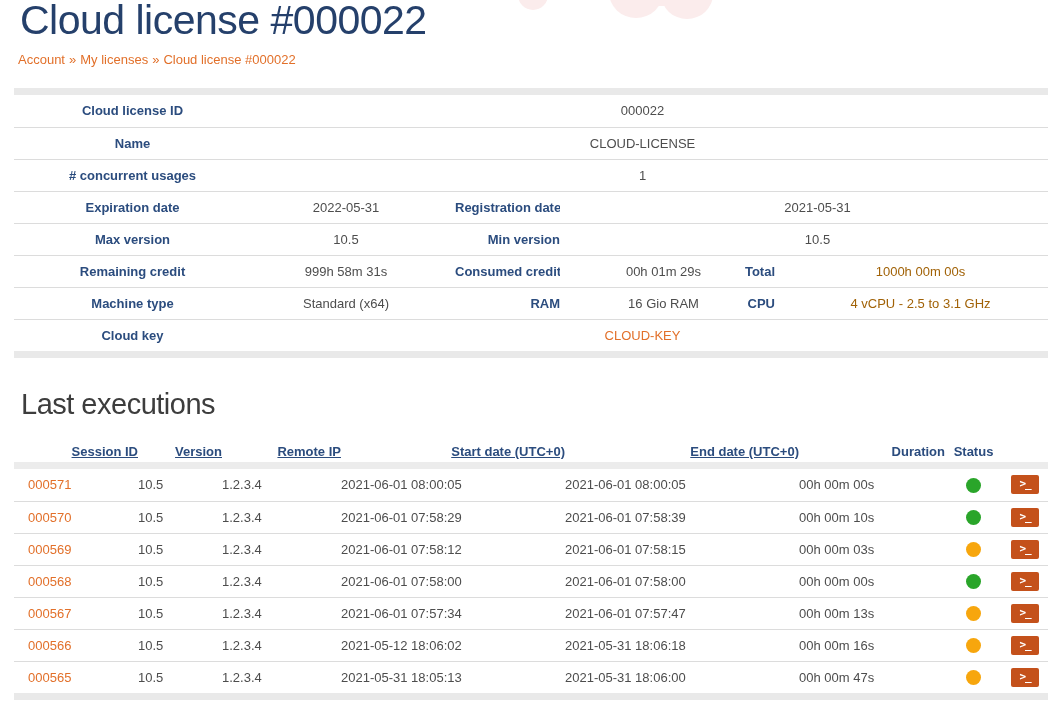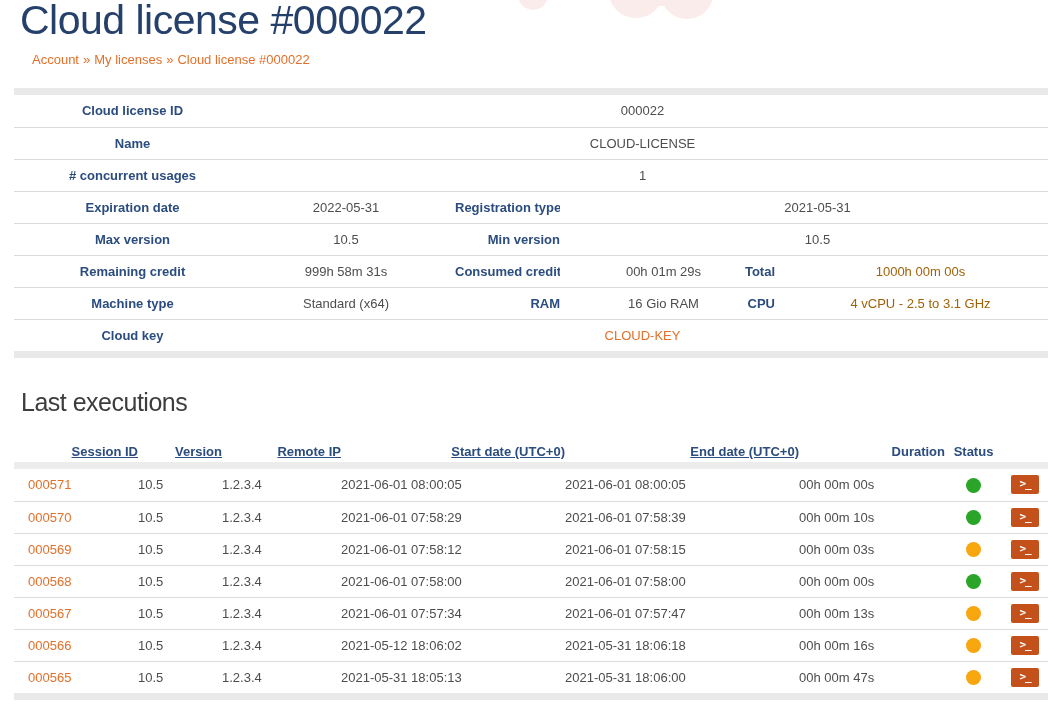--- a/index.html
+++ b/index.html
@@ -19,21 +19,21 @@
   .deco-3 { left: 661px; top: -31px; width: 52px; height: 50px; }
   .deco-4 { left: 636px; top: 0px; width: 52px; height: 6px; border-radius: 0; }
 
   .page-title {
     position: absolute; top: -3px; left: 20px;
     font-size: 41px; font-weight: 300; color: #25406b;
     letter-spacing: -0.5px; white-space: nowrap;
   }
 
   .breadcrumb {
-    position: absolute; top: 52px; left: 32px;
+    position: absolute; top: 52px; left: 18px;
     font-size: 13px; color: #e2702a; white-space: nowrap;
   }
   .breadcrumb a { color: #e2702a; text-decoration: none; cursor: pointer; }
   .breadcrumb .sep { margin: 0 4px; }
 
   
   .details-wrap { position: absolute; top: 88px; left: 14px; width: 1034px; }
   .gray-bar { height: 7px; background: #e9e9e9; width: 100%; }
   table { border-collapse: collapse; table-layout: fixed; width: 1034px; }
   td, th { font-size: 13px; vertical-align: middle; overflow: hidden; white-space: nowrap; }
@@ -43,21 +43,21 @@
   td.lbl  { color: #2b4c7e; font-weight: bold; padding-left: 14px; }
   td.lblr { color: #2b4c7e; font-weight: bold; text-align: right; }
   td.val  { color: #4d4d4d; }
   td.val2 { color: #4d4d4d; padding-left: 27px; }
   td.val3 { color: #a16207; padding-left: 18px; }
   a.orange-link { color: #e2702a; text-decoration: none; cursor: pointer; }
 
   
   .section-heading {
     position: absolute; top: 388px; left: 21px;
-    font-size: 25px; font-weight: 300; color: #3d3d3d;
+    font-size: 29px; font-weight: 300; color: #3d3d3d;
     letter-spacing: -0.5px;
   }
   .exec-wrap { position: absolute; top: 438px; left: 14px; width: 1034px; }
   .exec-table th {
     color: #2b4c7e; font-weight: bold; text-align: right;
     height: 24px; vertical-align: middle; padding-top: 2px;
   }
   .exec-table th.u span { text-decoration: underline; cursor: pointer; }
   .exec-table th.first, .exec-table td.first { padding-left: 14px; }
   .exec-table th.center, .exec-table td.center { text-align: center; padding-left: 0; }
@@ -116,21 +116,21 @@
       <td class="lbl">Name</td>
       <td class="val" colspan="5">CLOUD-LICENSE</td>
     </tr>
     <tr>
       <td class="lbl"># concurrent usages</td>
       <td class="val" colspan="5">1</td>
     </tr>
     <tr>
       <td class="lbl">Expiration date</td>
       <td class="val">2022-05-31</td>
-      <td class="lblr">Registration type</td>
+      <td class="lblr">Registration date</td>
       <td class="val2" colspan="3">2021-05-31</td>
     </tr>
     <tr>
       <td class="lbl">Max version</td>
       <td class="val">10.5</td>
       <td class="lblr">Min version</td>
       <td class="val2" colspan="3">10.5</td>
     </tr>
     <tr>
       <td class="lbl">Remaining credit</td>

